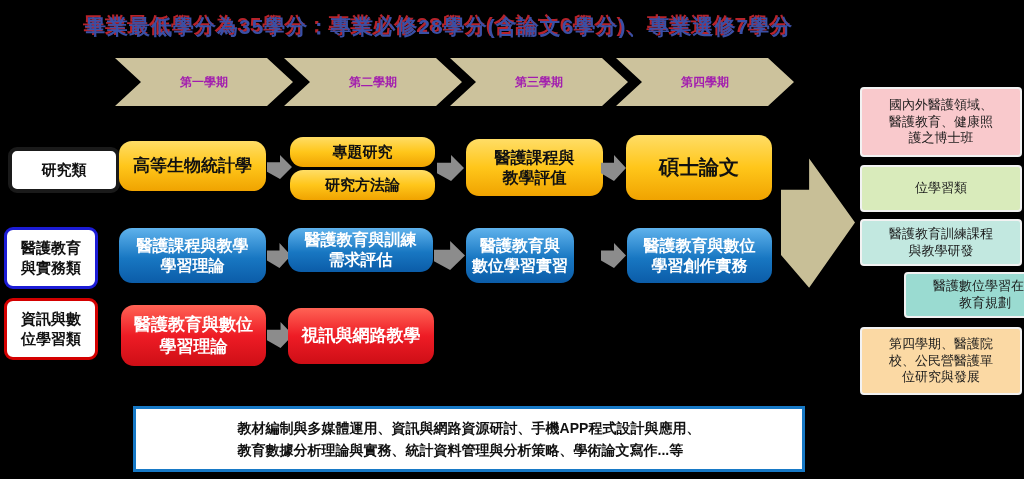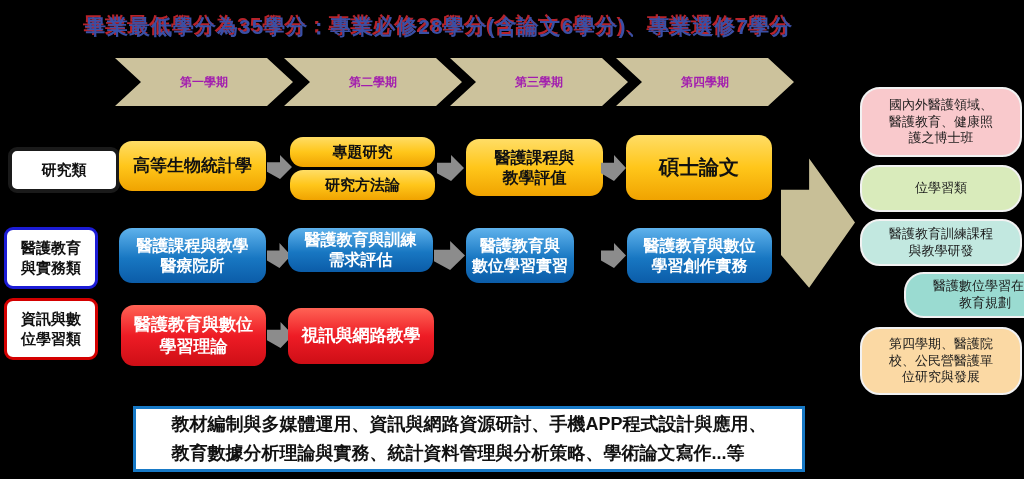--- a/index.html
+++ b/index.html
@@ -18,26 +18,26 @@
   .gold{background:linear-gradient(180deg,#FFDD66 0%,#FFC61A 50%,#F0A300 100%);color:#111;}
   .blue{background:linear-gradient(180deg,#5FB2EC 0%,#1877C2 55%,#0B5CA8 100%);color:#fff;}
   .redbox{background:linear-gradient(180deg,#FF6355 0%,#EE1C25 50%,#CE0E16 100%);color:#fff;}
   .tracklabel{position:absolute;background:#fff;border:4px solid #be185d;border-radius:9px;
          display:flex;align-items:center;justify-content:center;text-align:center;
          white-space:pre-line;font-weight:bold;color:#111;font-size:15px;line-height:1.35;}
   .conn{position:absolute;background:#8C8C8C;
         clip-path:polygon(0 30%, 52% 30%, 52% 0, 100% 50%, 52% 100%, 0 70%);}
   .bigarrow{position:absolute;left:781px;top:150px;width:74px;height:142px;background:#C8BF97;
         clip-path:polygon(0 28%, 38% 28%, 38% 6%, 100% 51%, 38% 97%, 0 74%);}
-  .outcome{position:absolute;left:860px;width:158px;border:2px solid #F2F2F2;border-radius:20px;
+  .outcome{position:absolute;left:860px;width:158px;border:2px solid #F2F2F2;border-radius:4px;
         display:flex;align-items:center;justify-content:center;text-align:center;
         white-space:pre-line;font-size:13px;color:#1A1A1A;line-height:1.3;}
   .footer{position:absolute;left:133px;top:406px;width:666px;height:60px;background:#fff;
         border:3px solid #1779C6;display:flex;align-items:center;justify-content:center;
-        text-align:left;white-space:pre-line;font-size:18px;font-weight:600;color:#111;
+        text-align:left;white-space:pre-line;font-size:14px;font-weight:600;color:#111;
         line-height:1.6;}
 </style>
 </head>
 <body>
 
 <div class="canvas">
 
   <div class="title" style="color: rgb(58, 79, 165);">畢業最低學分為35學分：專業必修28學分(含論文6學分)、專業選修7學分</div>
 
   <div class="chev" style="left: 115px; background-color: rgb(204, 194, 156);">
@@ -60,21 +60,21 @@
   <div class="box gold" style="left:290px;top:170px;width:145px;height:30px;font-size:15px;">研究方法論</div>
   <div class="conn" style="left: 437px; top: 155px; width: 27px; height: 26px; background-color: rgb(140, 140, 140);"></div>
   <div class="box gold" style="left:466px;top:139px;width:137px;height:57px;font-size:16px;">醫護課程與
 教學評值</div>
   <div class="conn" style="left: 601px; top: 155px; width: 25px; height: 26px; background-color: rgb(140, 140, 140);"></div>
   <div class="box gold" style="left:626px;top:135px;width:146px;height:65px;font-size:20px;">碩士論文</div>
 
   <div class="tracklabel" style="left: 4px; top: 227px; width: 88px; height: 56px; border-width: 3px; border-color: rgb(28, 28, 214);">醫護教育
 與實務類</div>
   <div class="box blue" style="left:119px;top:228px;width:147px;height:55px;font-size:16px;">醫護課程與教學
-醫療院所</div>
+學習理論</div>
   <div class="conn" style="left: 267px; top: 243px; width: 24px; height: 25px; background-color: rgb(140, 140, 140);"></div>
   <div class="box blue" style="left:288px;top:228px;width:145px;height:44px;font-size:16px;">醫護教育與訓練
 需求評估</div>
   <div class="conn" style="left: 434px; top: 241px; width: 31px; height: 29px; background-color: rgb(140, 140, 140);"></div>
   <div class="box blue" style="left:466px;top:228px;width:108px;height:55px;font-size:16px;">醫護教育與
 數位學習實習</div>
   <div class="conn" style="left: 601px; top: 243px; width: 25px; height: 25px; background-color: rgb(140, 140, 140);"></div>
   <div class="box blue" style="left:627px;top:228px;width:145px;height:55px;font-size:16px;">醫護教育與數位
 學習創作實務</div>
 

